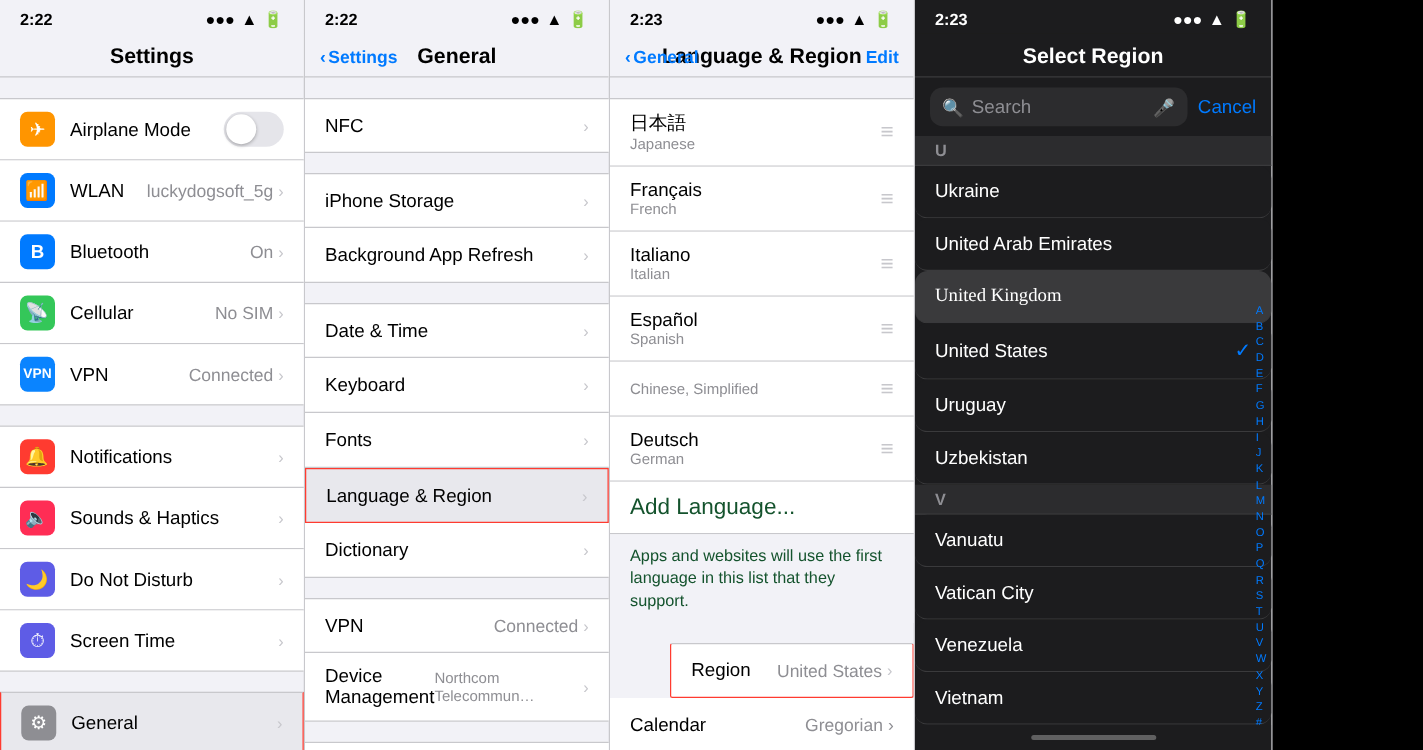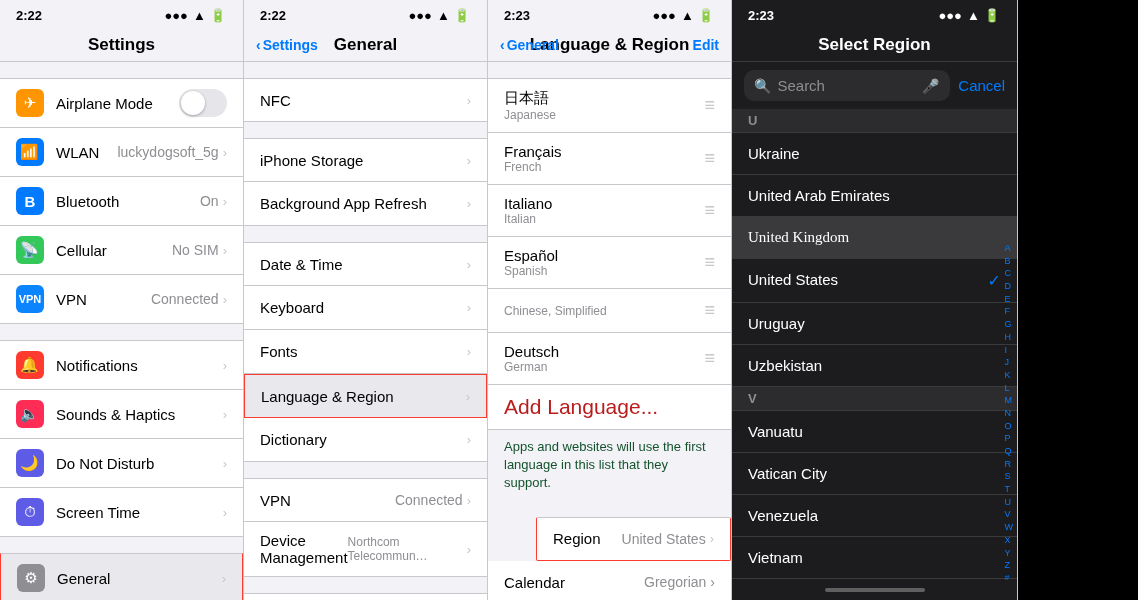--- a/index.html
+++ b/index.html
@@ -159,21 +159,21 @@
       padding: 10px 16px;
       border-bottom: 0.5px solid #c8c8cc;
       min-height: 44px;
       cursor: pointer;
       justify-content: space-between;
     }
     .lang-info { flex: 1; }
     .lang-name { font-size: 15px; color: #000; }
     .lang-subname { font-size: 12px; color: #8e8e93; }
     .drag-handle { color: #c7c7cc; font-size: 18px; }
-    .add-language { color: #b91c1c; font-size: 21px; padding: 10px 16px; background: #fff; border-bottom: 0.5px solid #c8c8cc; }
+    .add-language { color: #14532d; font-size: 18px; padding: 10px 16px; background: #fff; border-bottom: 0.5px solid #c8c8cc; }
     .region-cell {
       display: flex;
       align-items: center;
       background: #fff;
       padding: 10px 16px;
       border: 1.5px solid #ff3b30;
       border-radius: 2px;
       min-height: 44px;
       cursor: pointer;
     }
@@ -234,21 +234,23 @@
       font-weight: 600;
       border-bottom: 0.5px solid #3a3a3c;
     }
     .region-item {
       background: #1c1c1e;
       padding: 12px 16px;
       font-size: 15px;
       color: #fff;
       border-bottom: 0.5px solid #3a3a3c;
       display: flex;
+      align-items: center;
       cursor: pointer;
+      border-radius: 10px;
     }
     .region-item.highlighted { background: #3a3a3c; font-family: Liberation Serif, serif; }
     .region-item .check { color: #007aff; margin-left: auto; font-size: 16px; }
     .index-bar {
       position: absolute;
       right: 0;
       top: 130px;
       display: flex;
       flex-direction: column;
       gap: 1px;

